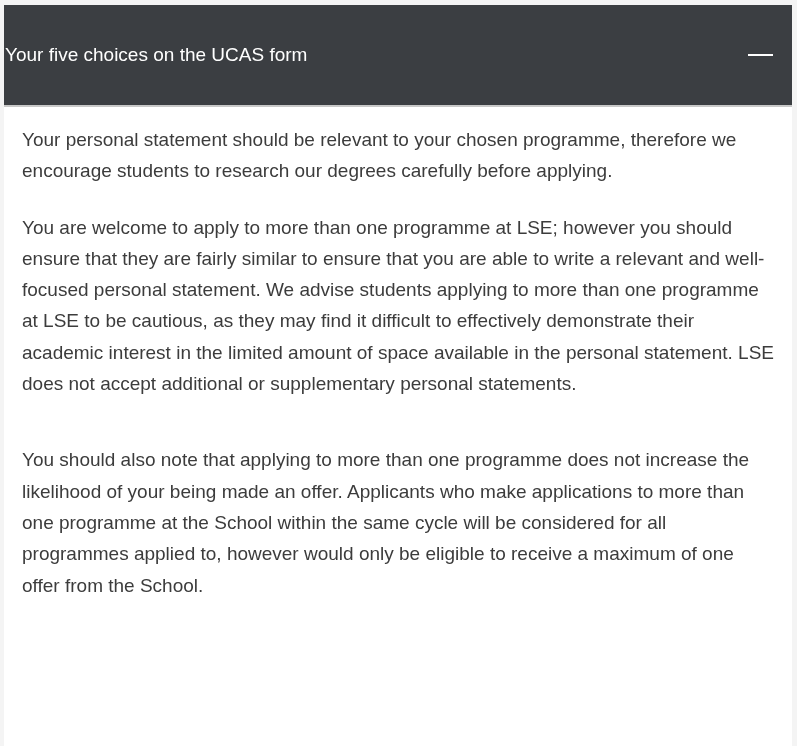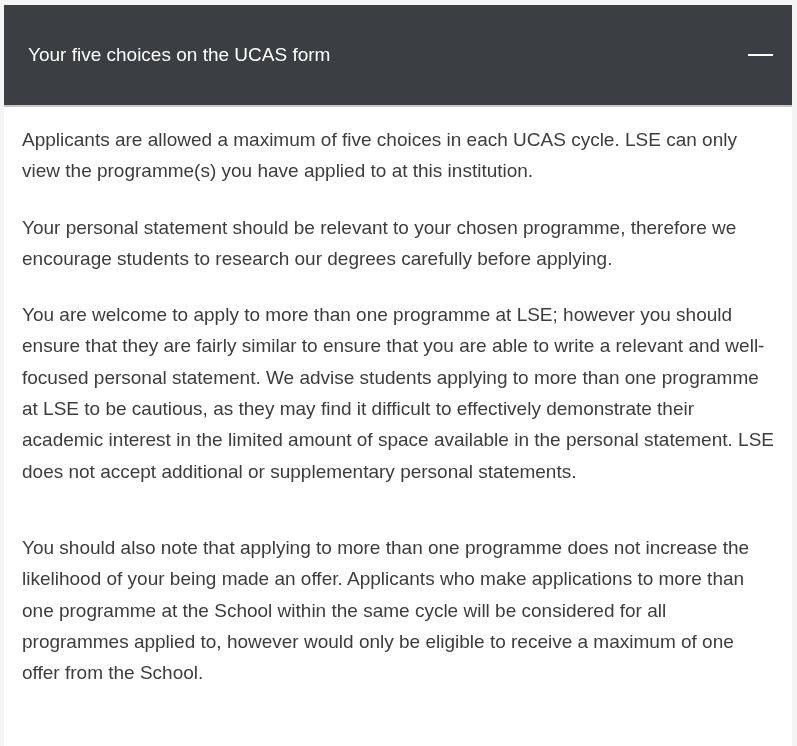--- a/index.html
+++ b/index.html
@@ -26,21 +26,21 @@
       height: 100px;
       background: #3b3e42;
       border-bottom: 2px solid #c8c8c8;
       box-sizing: content-box;
       cursor: pointer;
       display: flex;
       align-items: center;
     }
     .accordion-title {
       margin: 0;
-      padding-left: 24px;
+      padding-left: 1px;
       color: #ffffff;
       font-size: 19px;
       font-weight: normal;
       letter-spacing: 0;
     }
     .toggle-icon {
       position: absolute;
       right: 19px;
       top: 49px;
       width: 25px;
@@ -62,18 +62,17 @@
   </style>
 </head>
 <body>
 
 <div class="accordion">
   <div class="accordion-header">
     <h2 class="accordion-title">Your five choices on the UCAS form</h2>
     <span class="toggle-icon"></span>
   </div>
   <div class="accordion-body">
-    <p>Applicants are allowed a maximum of five choices in each UCAS cycle. LSE can only view the programme(s) you have applied to at this institution.</p>
     <p>Your personal statement should be relevant to your chosen programme, therefore we encourage students to research our degrees carefully before applying.</p>
     <p class="gap-large">You are welcome to apply to more than one programme at LSE; however you should ensure that they are fairly similar to ensure that you are able to write a relevant and well-focused personal statement. We advise students applying to more than one programme at LSE to be cautious, as they may find it difficult to effectively demonstrate their academic interest in the limited amount of space available in the personal statement. LSE does not accept additional or supplementary personal statements.</p>
     <p>You should also note that applying to more than one programme does not increase the likelihood of your being made an offer. Applicants who make applications to more than one programme at the School within the same cycle will be considered for all programmes applied to, however would only be eligible to receive a maximum of one offer from the School.</p>
   </div>
 </div>
 
 </body></html>

